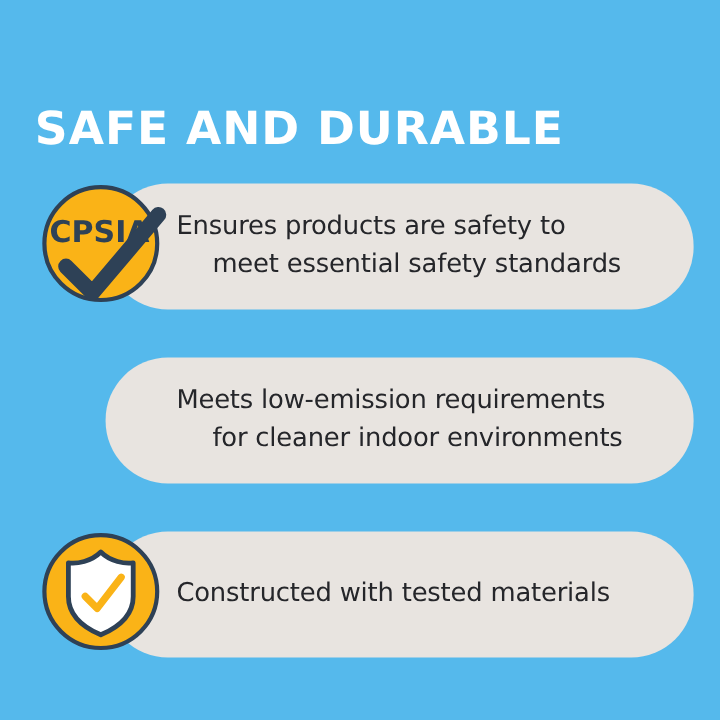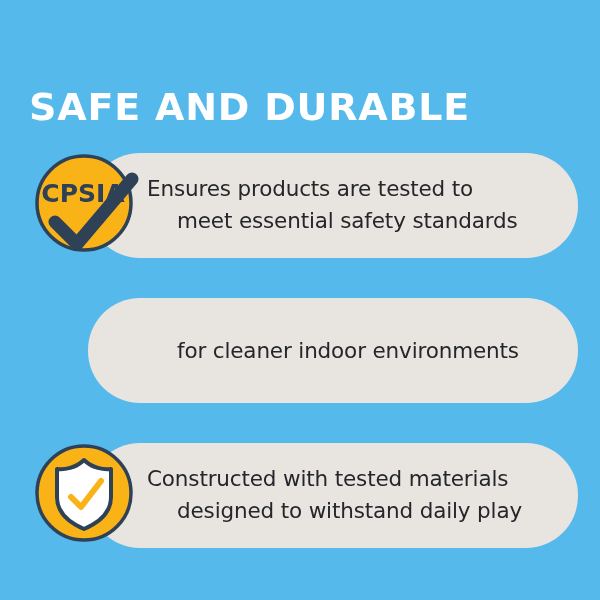--- a/index.html
+++ b/index.html
@@ -97,44 +97,44 @@
 
 <div class="poster">
 
   <div class="poster-title">SAFE AND DURABLE</div>
 
   <div class="feature-list">
 
     <div class="feature-row">
       <div class="feature-card"></div>
       <div class="feature-text">
-        <span class="line1">Ensures products are tested to</span>
+        <span class="line1">Ensures products are safety to</span>
         <span class="line2">meet essential safety standards</span>
       </div>
       <div class="badge">
         <svg viewBox="0 0 118 118" xmlns="http://www.w3.org/2000/svg">
           <circle cx="56" cy="56" r="47" fill="#fab317" stroke="#2e4156" stroke-width="3.5"></circle>
           <text class="badge-label" x="55" y="55" font-size="25" text-anchor="middle">CPSIA</text>
           <path d="M 27 75 L 49 97 L 104 32" fill="none" stroke="#2e4156" stroke-width="13" stroke-linecap="round" stroke-linejoin="round"></path>
         </svg>
       </div>
     </div>
 
     <div class="feature-row">
       <div class="feature-card"></div>
       <div class="feature-text">
+        <span class="line1">Meets low-emission requirements</span>
         <span class="line2">for cleaner indoor environments</span>
       </div>
     </div>
 
     <div class="feature-row">
       <div class="feature-card"></div>
       <div class="feature-text">
         <span class="line1">Constructed with tested materials</span>
-        <span class="line2">designed to withstand daily play</span>
       </div>
       <div class="badge">
         <svg viewBox="0 0 118 118" xmlns="http://www.w3.org/2000/svg">
           <circle cx="56" cy="56" r="47" fill="#fab317" stroke="#2e4156" stroke-width="3.5"></circle>
           <g>
             <path d="M 56 23
                      C 48 31, 36 33, 29 32
                      L 29 60
                      C 29 76, 42 86, 56 92
                      C 70 86, 83 76, 83 60

